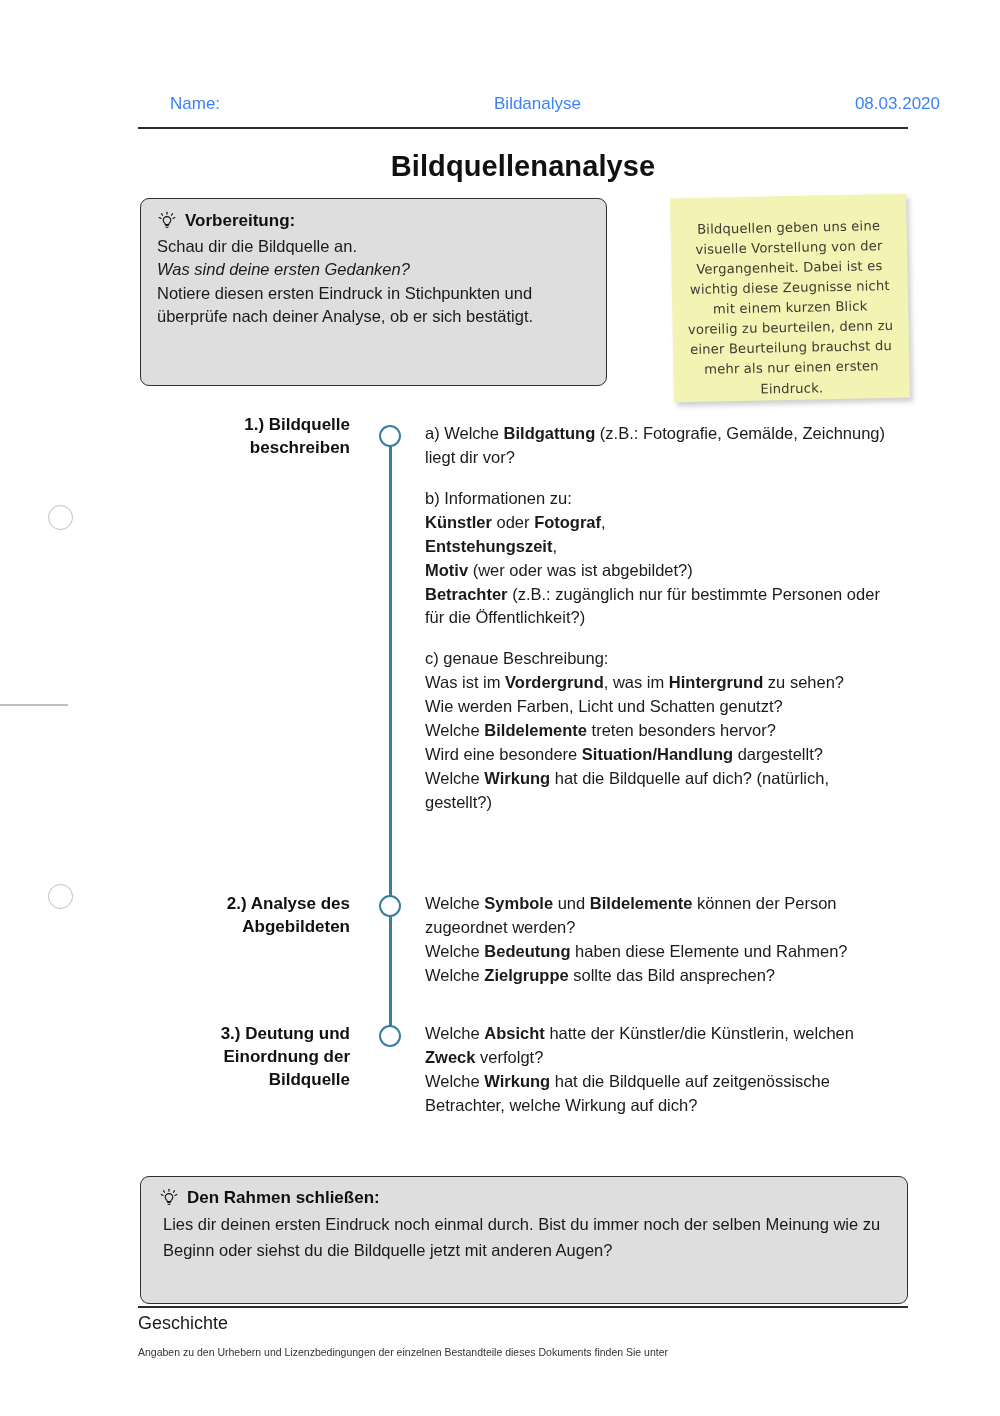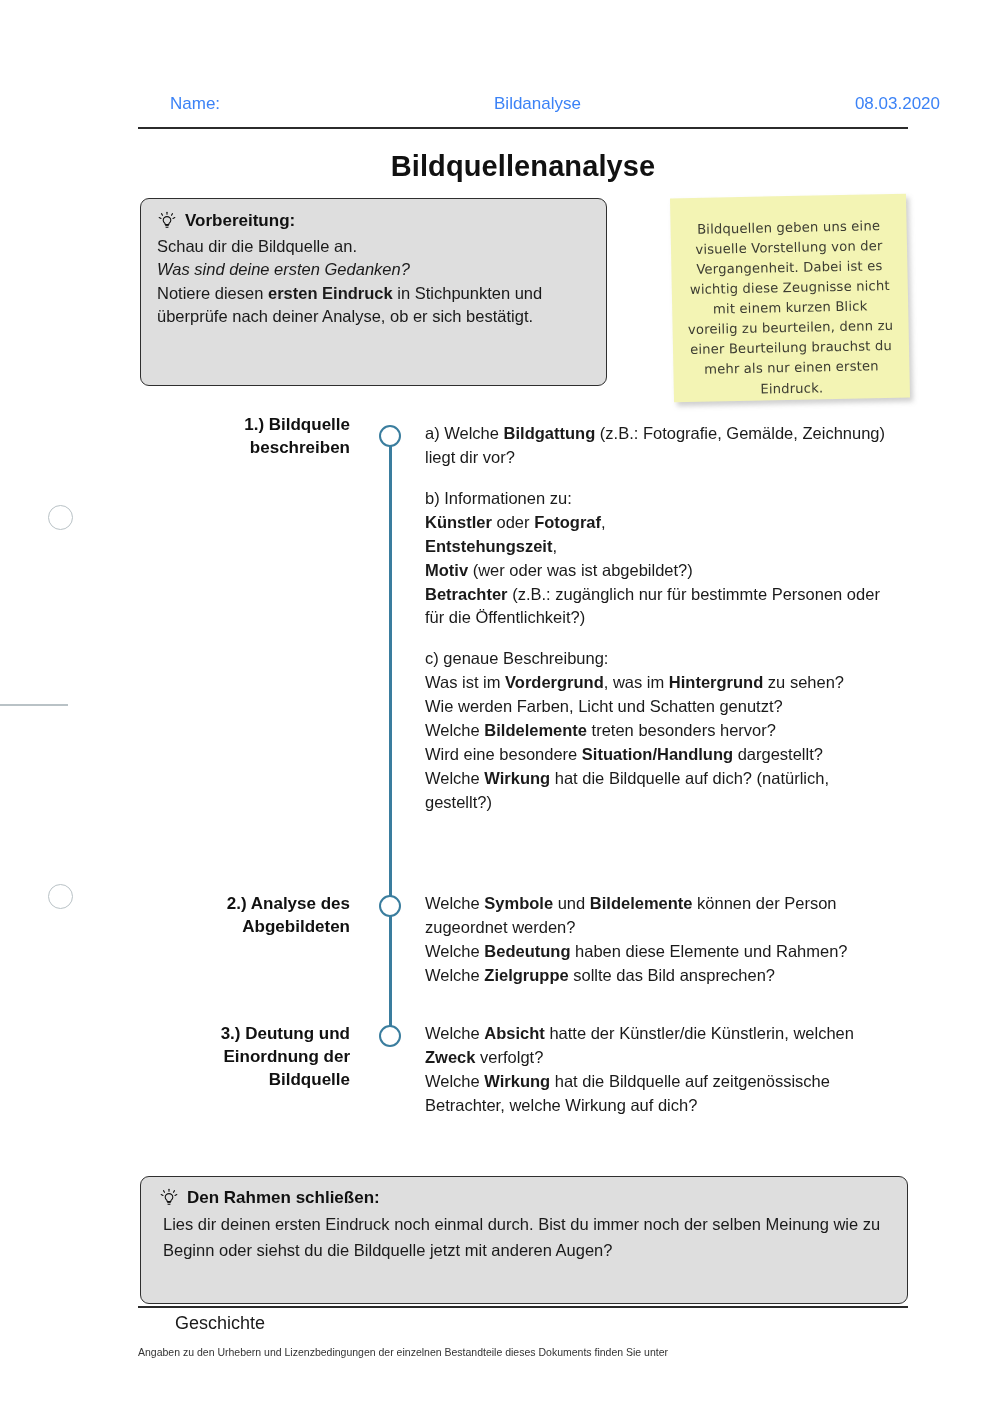--- a/index.html
+++ b/index.html
@@ -109,21 +109,21 @@
     color: #111111;
     margin-bottom: 4px;
   }
   .box-head .bulb { flex: 0 0 auto; display: block; }
   .box-body {
     font-size: 16.5px;
     line-height: 1.42;
     color: #1a1a1a;
   }
   .box-body .ital { font-style: italic; }
-  .box-body b { font-weight: bold; }
+  .box-body b { font-weight: normal; }
   .box-close .box-body { line-height: 1.55; padding-left: 4px; }
 
   
   .sticky {
     position: absolute;
     left: 672px;
     top: 196px;
     width: 236px;
     height: 204px;
     background: #f3f4b4;
@@ -191,21 +191,20 @@
     width: 770px;
     height: 2px;
     background: #2b2b2b;
   }
   .footer-subject {
     position: absolute;
     left: 138px;
     top: 1313px;
     font-size: 18px;
     color: #1a1a1a;
-    margin-left: 37px;
   }
   .footer-legal {
     position: absolute;
     left: 138px;
     top: 1344px;
     width: 770px;
     font-size: 10.5px;
     line-height: 1.6;
     color: #333333;
   }

